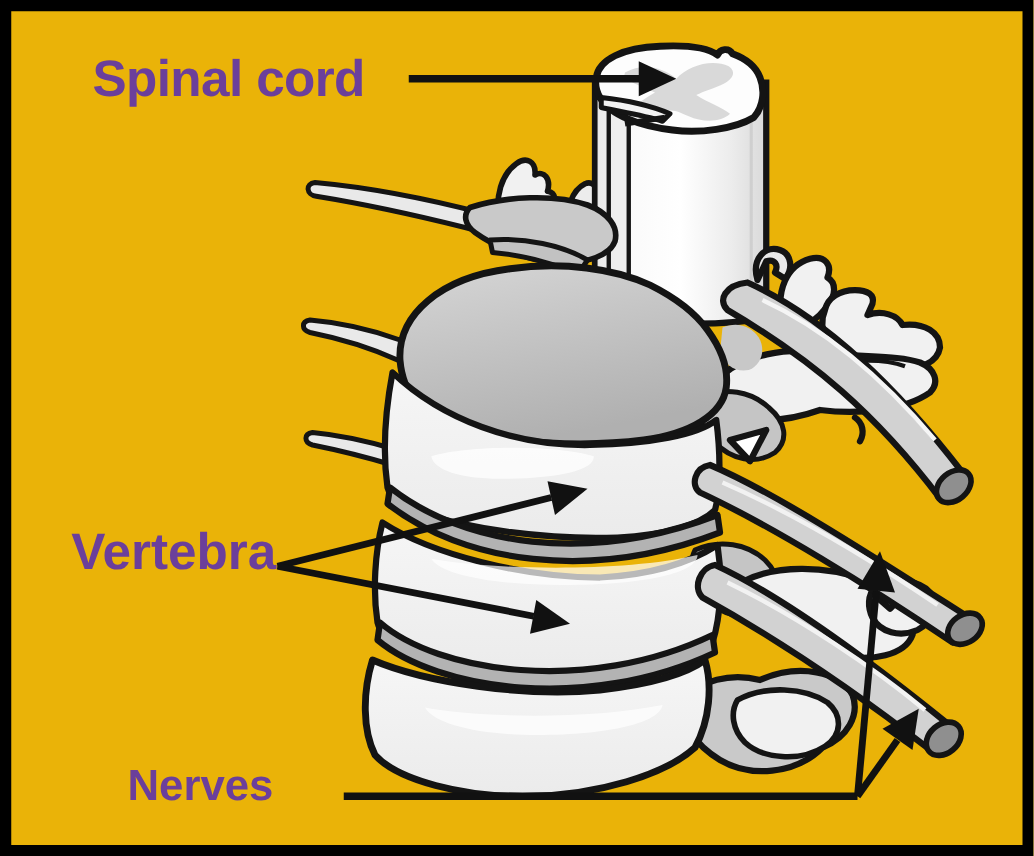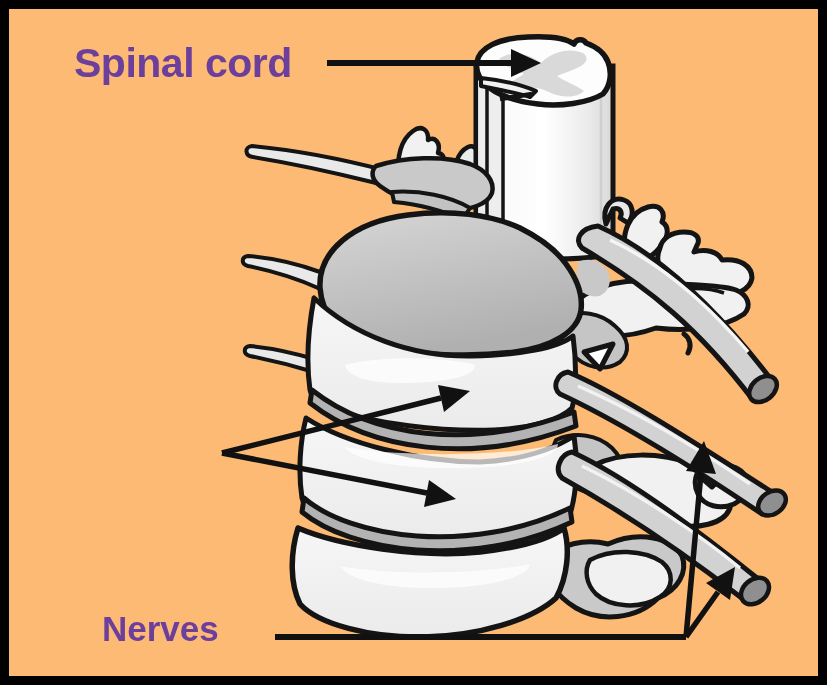--- a/index.html
+++ b/index.html
@@ -1,19 +1,19 @@
 <!DOCTYPE html>
 <html><head>
 <meta charset="utf-8">
 <style>
   html,body{margin:0;padding:0;background:#fff;}
   .stage{
     position:relative;
     width:827px;height:685px;
-    background:#fdba74;
+    background:#eab308;
     overflow:hidden;
     font-family:"Liberation Sans", sans-serif;
   }
   .stage svg{position:absolute;left:0;top:0;}
   .label{
     position:absolute;
     font-weight:700;
     color:#6b3f9b;
     white-space:nowrap;
     user-select:none;
@@ -138,16 +138,17 @@
       <line x1="686" y1="637" x2="718" y2="592" stroke-width="5.5"></line>
       <polygon points="735,567 730,600 706,583" stroke="none"></polygon>
     </g>
 
     <rect x="4.5" y="4.5" width="818" height="676" fill="none" stroke="#000000" stroke-width="9"></rect>
   </svg>
 
   <div class="label label-spinal">Spinal cord</div>
 
   <div class="label label-vertebra">
+    <div>Vertebra</div>
   </div>
 
   <div class="label label-nerves">Nerves</div>
 </div>
 
 </body></html>

